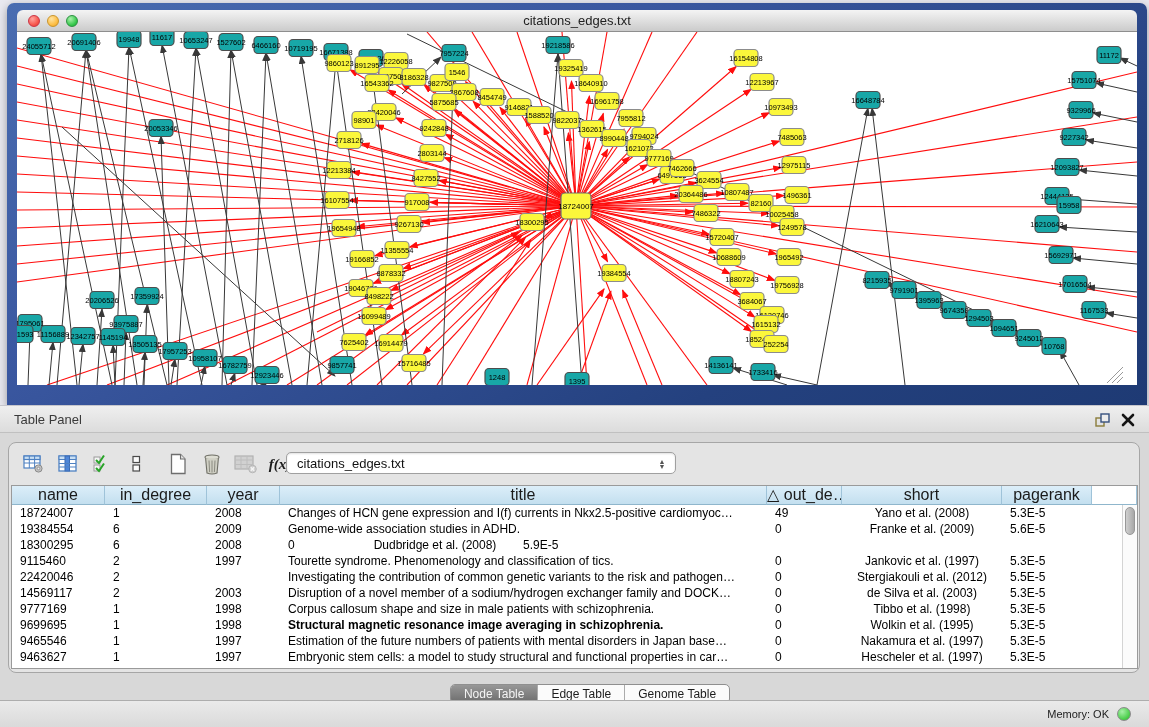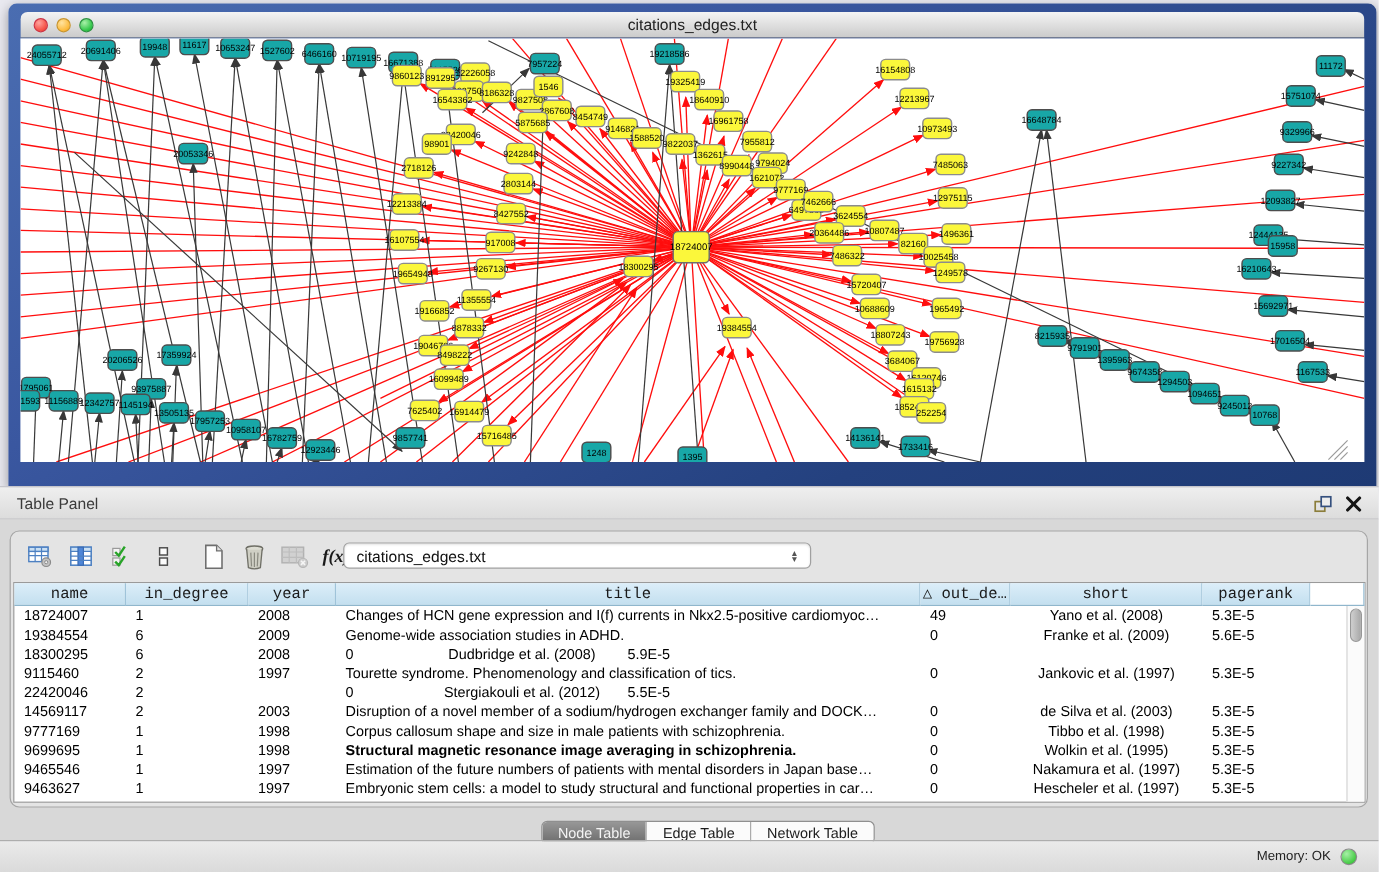--- a/index.html
+++ b/index.html
@@ -36,21 +36,21 @@
   .dropdown { position:absolute; left:277px; top:9px; width:390px; height:22px; background:#fff;
     border:1px solid #A0A0A0; border-radius:5px; box-shadow:inset 0 1px 2px rgba(0,0,0,.12); }
   .dropdown-text { position:absolute; left:10px; top:0; line-height:21px; font-size:13px; color:#111; }
   .dropdown-stepper { position:absolute; right:8px; top:2px; width:10px; height:18px; display:flex;
     flex-direction:column; align-items:center; justify-content:center; color:#555; }
   .dropdown-stepper span { font-size:7px; line-height:5px; }
 
   .tableframe { position:absolute; left:2px; top:42px; width:1127px; height:184px; background:#fff; border:1px solid #9A9A9A; }
   .thead { display:flex; height:19px; }
   .th { background:linear-gradient(#DCEEF9,#C3DFEF); border-right:1px solid #9FC3D9; border-bottom:1px solid #8FB6CC;
-        font-size:13px; line-height:18px; text-align:center; color:#1A1A1A; overflow:hidden; white-space:nowrap;font-family:Liberation Mono, monospace; }
+        font-size:16px; line-height:18px; text-align:center; color:#1A1A1A; overflow:hidden; white-space:nowrap; }
   .th-filler { flex:1; background:#fff; border-bottom:1px solid #8FB6CC; }
   .tbody { position:relative; }
   .tr { display:flex; height:16px; line-height:16px; font-size:12px; color:#000; }
   .td { padding:0 0 0 8px; white-space:nowrap; overflow:hidden; }
   .td.c { text-align:center; padding:0; }
   .vscroll { position:absolute; top:19px; right:0; width:15px; height:163px; background:#FBFBFB; border-left:1px solid #D4D4D4; }
   .vthumb { position:absolute; top:2px; left:2px; width:10px; height:28px; border-radius:6px;
     background:linear-gradient(90deg,#CFCFCF,#A8A8A8); border:1px solid #979797; }
 
   .tabs-row { position:absolute; left:16px; top:241px; width:100%; text-align:center; }
@@ -901,20 +901,21 @@
               <div class="td" style="width: 73px;">1997</div>
               <div class="td" style="width: 487px;">Tourette syndrome. Phenomenology and classification of tics.</div>
               <div class="td" style="width: 75px;">0</div>
               <div class="td c" style="width: 160px;">Jankovic et al. (1997)</div>
               <div class="td" style="width: 90px;">5.3E-5</div>
             </div>
             <div class="tr">
               <div class="td" style="width: 93px;">22420046</div>
               <div class="td" style="width: 102px;">2</div>
               <div class="td" style="width: 73px; margin-top: 20px;">2012</div>
+              <div class="td" style="width: 487px;">Investigating the contribution of common genetic variants to the risk and pathogen…</div>
               <div class="td" style="width: 75px;">0</div>
               <div class="td c" style="width: 160px;">Stergiakouli et al. (2012)</div>
               <div class="td" style="width: 90px;">5.5E-5</div>
             </div>
             <div class="tr">
               <div class="td" style="width: 93px;">14569117</div>
               <div class="td" style="width: 102px;">2</div>
               <div class="td" style="width: 73px;">2003</div>
               <div class="td" style="width: 487px;">Disruption of a novel member of a sodium/hydrogen exchanger family and DOCK…</div>
               <div class="td" style="width: 75px;">0</div>
@@ -960,21 +961,21 @@
           </div>
         <div class="vscroll">
           <div class="vthumb"></div>
         </div>
       </div>
 
       <div class="tabs-row">
         <div class="tabbar" id="tabbar">
             <div class="tab active">Node Table</div>
             <div class="tab">Edge Table</div>
-            <div class="tab">Network Table</div>
+            <div class="tab">Genome Table</div>
           </div>
       </div>
     </div>
   </div>
 
   <div class="status-bar">
     <span class="memory-label">Memory: OK</span>
     <span class="memory-led"></span>
   </div>
 </div>

